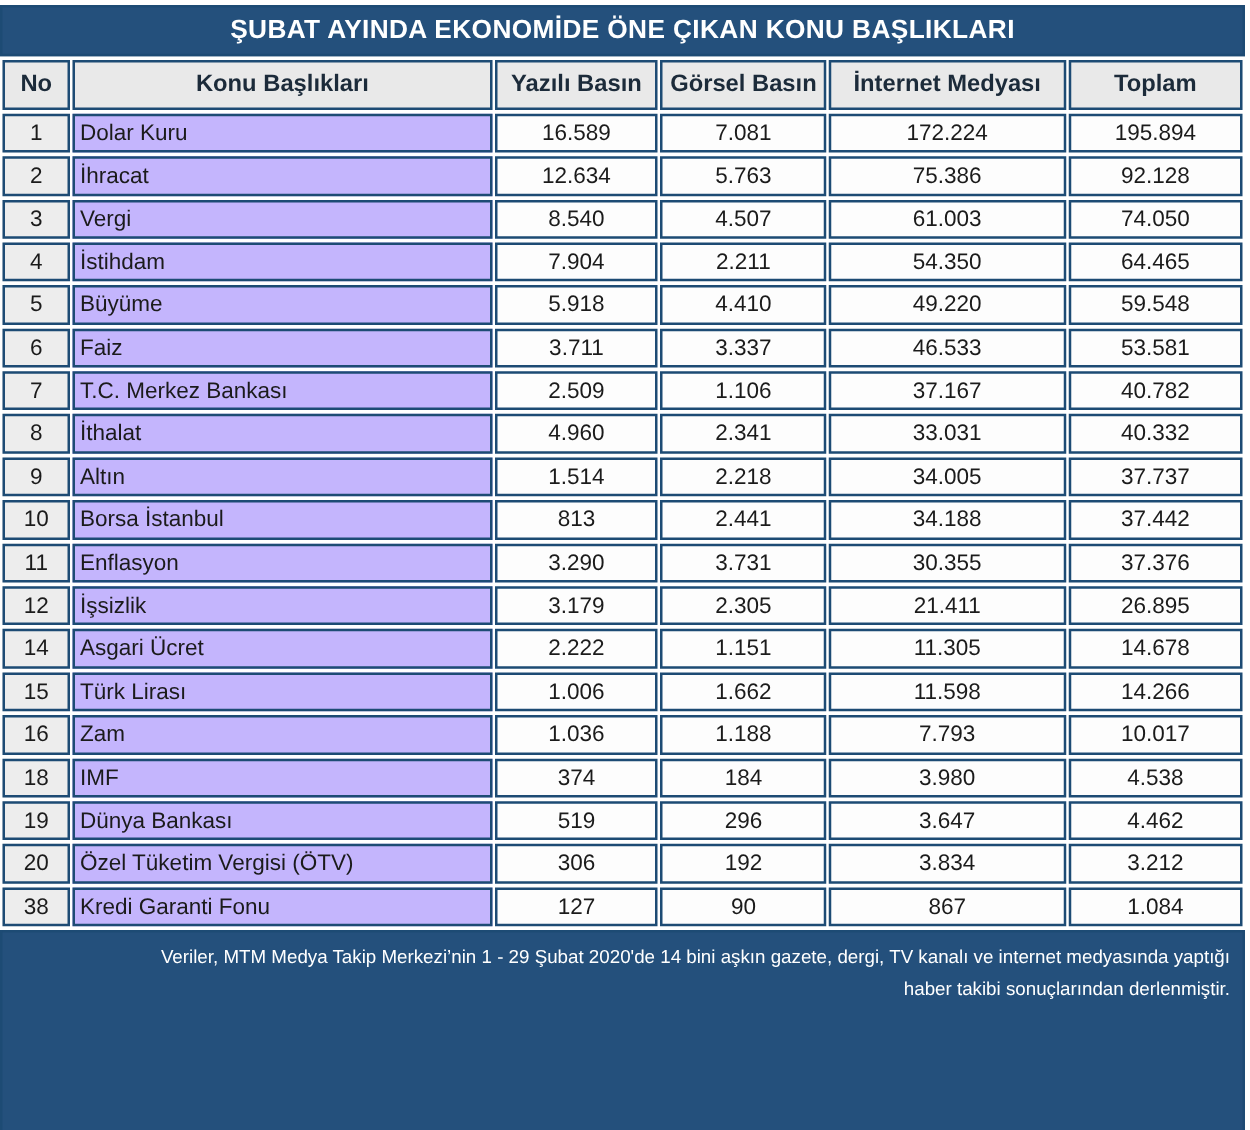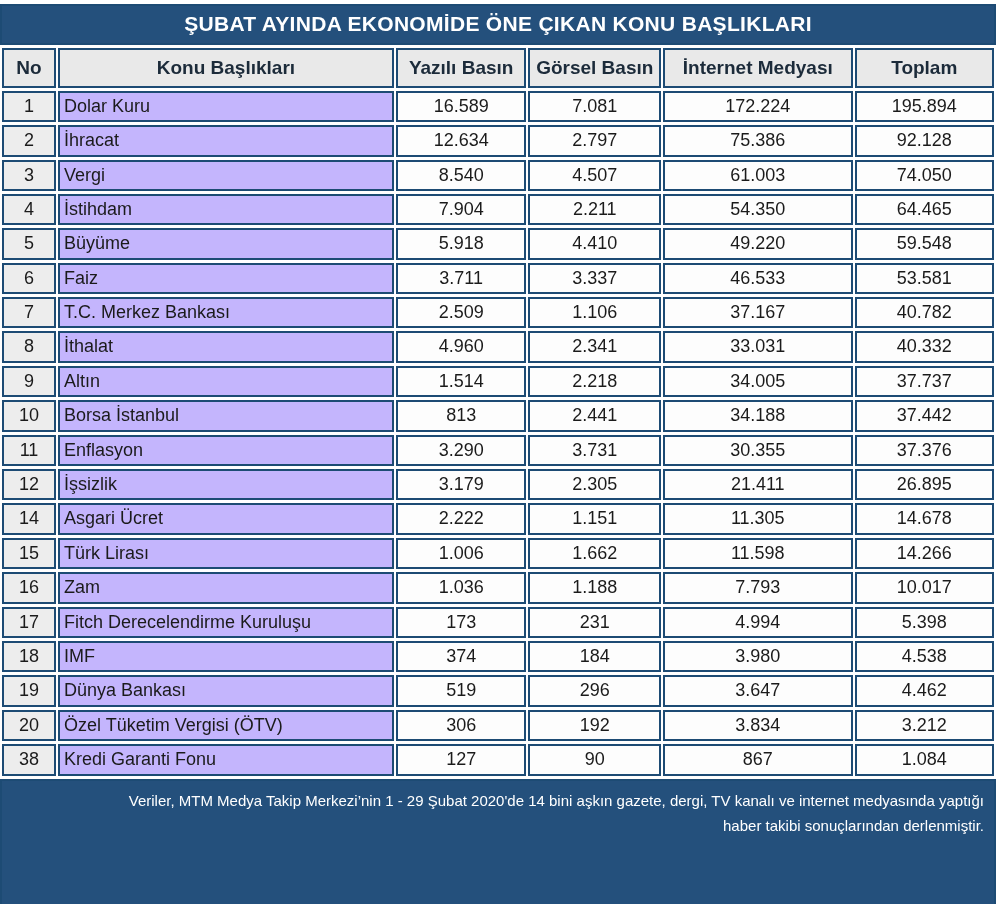--- a/index.html
+++ b/index.html
@@ -107,21 +107,21 @@
           <td class="c-topic">Dolar Kuru</td>
           <td class="c-num">16.589</td>
           <td class="c-num">7.081</td>
           <td class="c-num">172.224</td>
           <td class="c-num">195.894</td>
         </tr>
         <tr>
           <td class="c-no">2</td>
           <td class="c-topic">İhracat</td>
           <td class="c-num">12.634</td>
-          <td class="c-num">2.797</td>
+          <td class="c-num">5.763</td>
           <td class="c-num">75.386</td>
           <td class="c-num">92.128</td>
         </tr>
         <tr>
           <td class="c-no">3</td>
           <td class="c-topic">Vergi</td>
           <td class="c-num">8.540</td>
           <td class="c-num">4.507</td>
           <td class="c-num">61.003</td>
           <td class="c-num">74.050</td>
@@ -216,28 +216,20 @@
         </tr>
         <tr>
           <td class="c-no">16</td>
           <td class="c-topic">Zam</td>
           <td class="c-num">1.036</td>
           <td class="c-num">1.188</td>
           <td class="c-num">7.793</td>
           <td class="c-num">10.017</td>
         </tr>
         <tr>
-          <td class="c-no">17</td>
-          <td class="c-topic">Fitch Derecelendirme Kuruluşu</td>
-          <td class="c-num">173</td>
-          <td class="c-num">231</td>
-          <td class="c-num">4.994</td>
-          <td class="c-num">5.398</td>
-        </tr>
-        <tr>
           <td class="c-no">18</td>
           <td class="c-topic">IMF</td>
           <td class="c-num">374</td>
           <td class="c-num">184</td>
           <td class="c-num">3.980</td>
           <td class="c-num">4.538</td>
         </tr>
         <tr>
           <td class="c-no">19</td>
           <td class="c-topic">Dünya Bankası</td>

